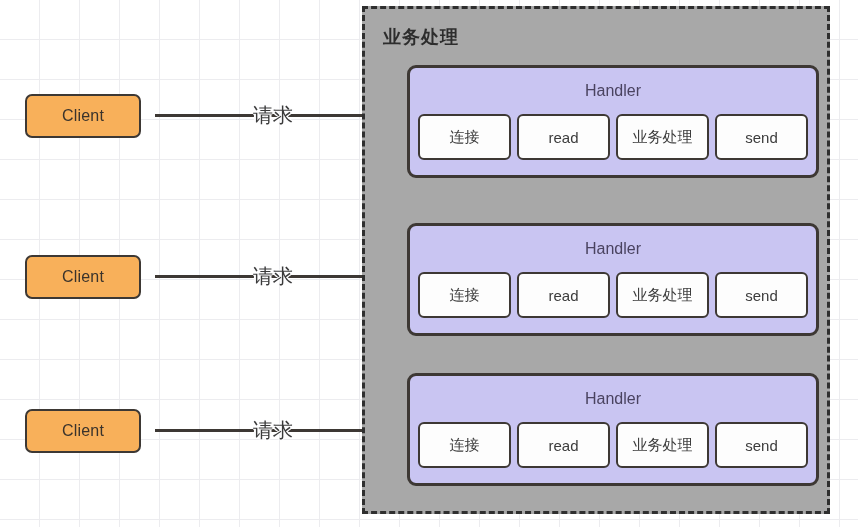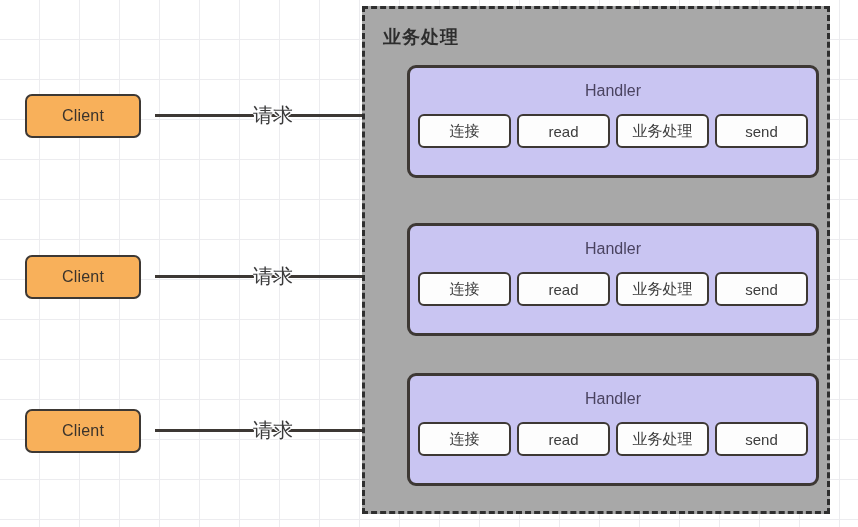--- a/index.html
+++ b/index.html
@@ -137,21 +137,21 @@
     position: absolute;
     left: 8px;
     right: 8px;
     top: 46px;
     display: flex;
     justify-content: space-between;
     gap: 6px;
   }
   .step-box {
     flex: 1 1 0;
-    height: 34px;
+    height: 46px;
     background: #fdfdfd;
     border: 2px solid #3d3834;
     border-radius: 6px;
     box-sizing: border-box;
     display: flex;
     align-items: center;
     justify-content: center;
     font-size: 15px;
     color: #3c3c3c;
   }

